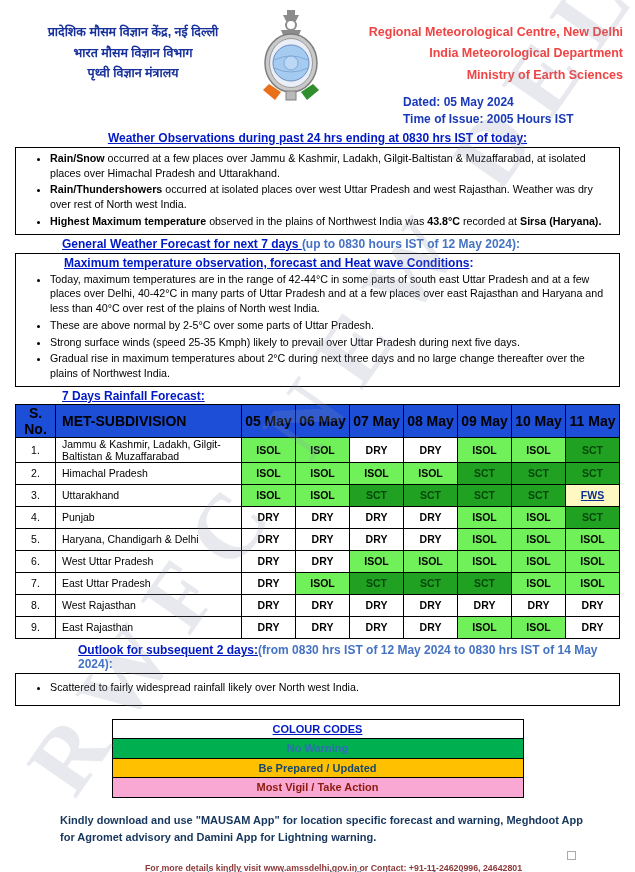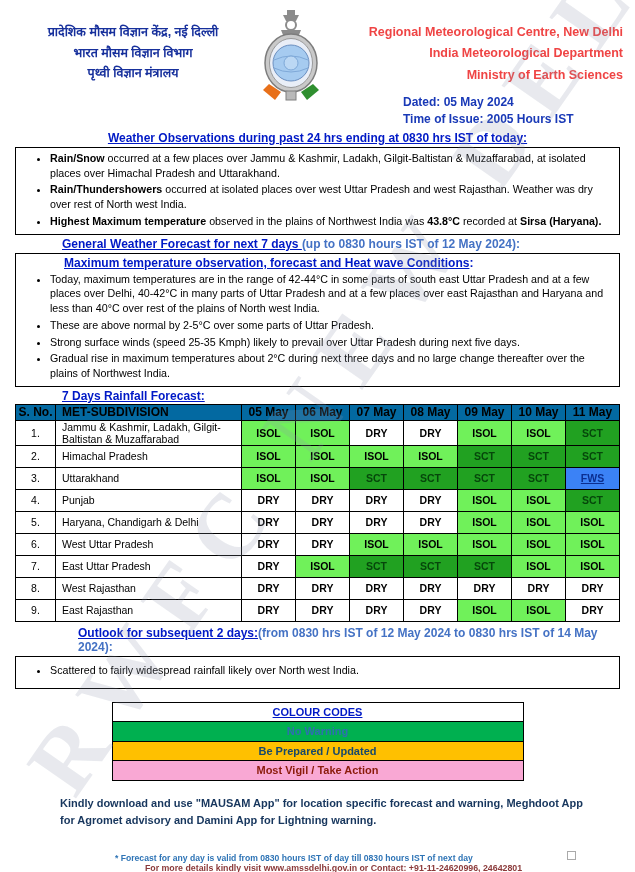--- a/index.html
+++ b/index.html
@@ -28,21 +28,21 @@
   .sec-heading{margin:2px 0 1px 62px;}
   
   .box{border:1.6px solid #000;margin:2px 15px 0 15px;padding:1px 8px 2px 8px;background:rgba(255,255,255,0);}
   ul.bul{margin:2px 0 3px 0;padding-left:26px;}
   ul.bul li{font-size:10.7px;line-height:1.38;margin:2px 0;}
   .b{font-weight:bold;}
   .box-head{margin:1px 0 1px 40px;}
   
   table.rain{border-collapse:collapse;table-layout:fixed;width:605px;margin:1px 15px 0 15px;}
   table.rain th,table.rain td{border:1.5px solid #000;text-align:center;overflow:hidden;padding:0 2px;}
-  table.rain th{background:#0369a1;font-size:12px;height:15px;font-weight:bold;}
+  table.rain th{background:#1d4ed8;font-size:14px;height:15px;font-weight:bold;}
   table.rain th.w-name,table.rain td.name{text-align:left;padding-left:6px;}
   table.rain td{font-size:10.5px;height:21px;}
   table.rain td.sno,table.rain td.name{font-weight:normal;background:#fff;}
   table.rain td.day{font-weight:bold;}
   col.w-sno{width:40px;}col.w-name{width:186px;}col.w-day{width:54px;}
   
   .outlook-head{margin:4px 0 1px 78px;}
   .outlook-box{border:1.6px solid #000;margin:2px 15px 0 15px;padding:4px 8px 8px 8px;}
   
   table.cc{border-collapse:collapse;width:412px;margin:13px auto 0 auto;}
@@ -178,21 +178,21 @@
           </tr>
           <tr>
             <td class="sno">3.</td>
             <td class="name">Uttarakhand</td>
             <td class="day" style="background: rgb(112, 241, 90); color: rgb(0, 0, 0);">ISOL</td>
             <td class="day" style="background: rgb(112, 241, 90); color: rgb(0, 0, 0);">ISOL</td>
             <td class="day" style="background: rgb(33, 161, 33); color: rgb(6, 71, 11);">SCT</td>
             <td class="day" style="background: rgb(33, 161, 33); color: rgb(6, 71, 11);">SCT</td>
             <td class="day" style="background: rgb(33, 161, 33); color: rgb(6, 71, 11);">SCT</td>
             <td class="day" style="background: rgb(33, 161, 33); color: rgb(6, 71, 11);">SCT</td>
-            <td class="day" style="background: #3b82f6; color: rgb(11, 46, 143); text-decoration: underline;">FWS</td>
+            <td class="day" style="background: #fef9c3; color: rgb(11, 46, 143); text-decoration: underline;">FWS</td>
           </tr>
           <tr>
             <td class="sno">4.</td>
             <td class="name">Punjab</td>
             <td class="day" style="background: rgb(255, 255, 255); color: rgb(0, 0, 0);">DRY</td>
             <td class="day" style="background: rgb(255, 255, 255); color: rgb(0, 0, 0);">DRY</td>
             <td class="day" style="background: rgb(255, 255, 255); color: rgb(0, 0, 0);">DRY</td>
             <td class="day" style="background: rgb(255, 255, 255); color: rgb(0, 0, 0);">DRY</td>
             <td class="day" style="background: rgb(112, 241, 90); color: rgb(0, 0, 0);">ISOL</td>
             <td class="day" style="background: rgb(112, 241, 90); color: rgb(0, 0, 0);">ISOL</td>

